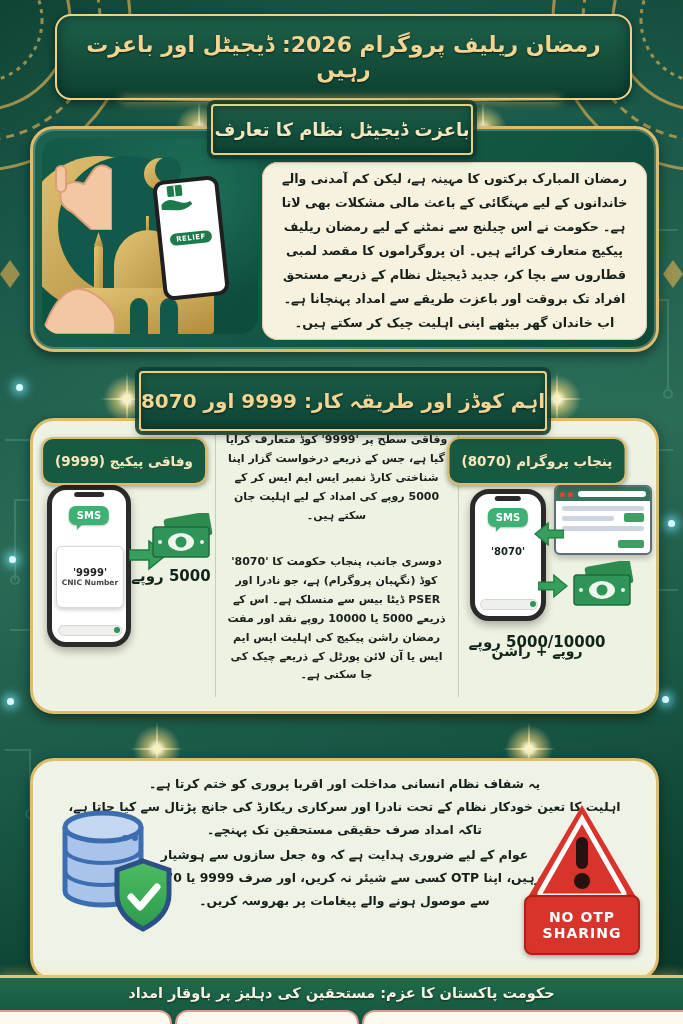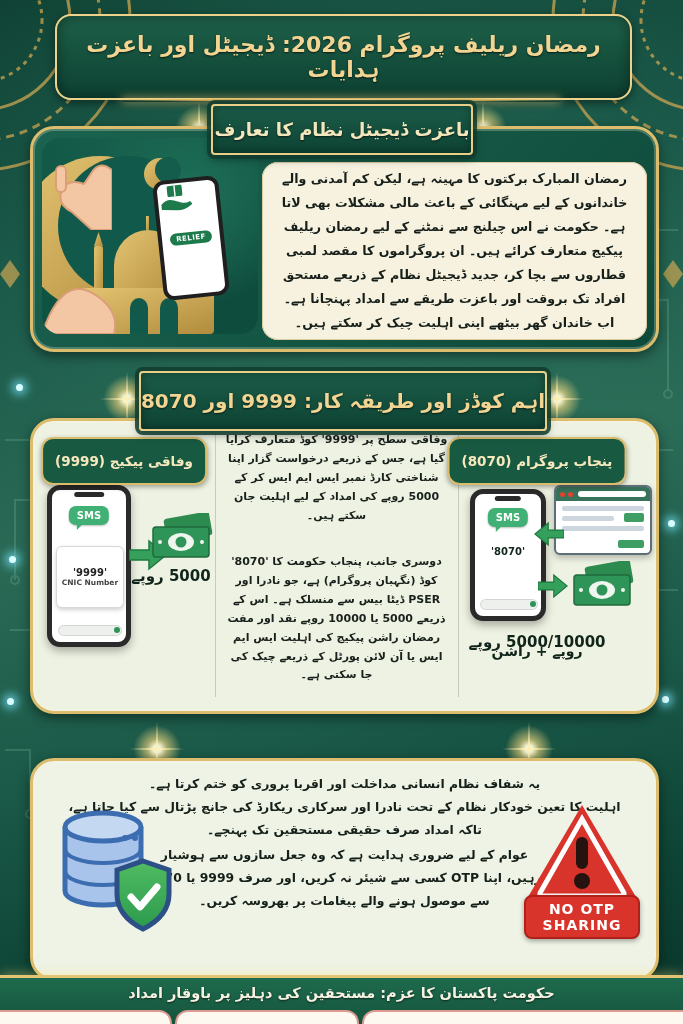--- a/index.html
+++ b/index.html
@@ -61,21 +61,21 @@
     box-shadow:inset 0 0 0 1px #d9cba0;}
   .card1-text{direction:rtl;text-align:center;font-size:12.6px;line-height:1.9;color:#161f1a;font-weight:600;width:100%;}
 
   
   .card2{left:30px;top:418px;width:623px;height:290px;background:#eef2e2;overflow:hidden;}
   .divider{position:absolute;top:14px;bottom:14px;width:1px;background:#c3cfb6;}
   .col{position:absolute;top:0;height:100%;}
   .pill{position:absolute;background:#185a41;border:2px solid #d9bd6d;border-radius:12px;color:#f6e9bd;
     font-size:13.5px;font-weight:bold;padding:14px 12px;direction:rtl;white-space:nowrap;
     box-shadow:0 2px 5px rgba(0,0,0,.35);z-index:4;}
-  .phone{position:absolute;background:#fff;border:5px solid #2a2a2a;border-radius:13px;
+  .phone{position:absolute;background:#fff;border:5px solid #2a2a2a;border-radius:19px;
     box-shadow:0 4px 8px rgba(0,0,0,.3);}
   .phone-notch{position:absolute;left:50%;top:2px;transform:translateX(-50%);width:40%;height:5px;
     background:#2a2a2a;border-radius:3px;}
   .sms-bubble{position:absolute;left:50%;transform:translateX(-50%);background:#41b074;color:#fff;
     font-weight:bold;font-size:10px;padding:4px 8px;border-radius:7px;box-shadow:0 1px 2px rgba(0,0,0,.25);}
   .sms-bubble:after{content:"";position:absolute;left:8px;bottom:-5px;border:5px solid transparent;
     border-top-color:#41b074;border-left-color:#41b074;}
   .sms-card{position:absolute;left:6%;width:88%;background:#fff;border:1px solid #d8d8d8;border-radius:6px;
     box-shadow:0 2px 4px rgba(0,0,0,.18);text-align:center;padding:20px 0;}
   .sms-code{font-size:10px;font-weight:bold;color:#222;}
@@ -95,21 +95,21 @@
   .b-green{position:absolute;background:#3f9e63;border-radius:2px;}
 
   
   .card3{left:30px;top:758px;width:623px;height:217px;background:#eef3e6;overflow:hidden;}
   .s3-text{position:absolute;left:26px;right:26px;top:12px;direction:rtl;text-align:center;
     font-size:12.4px;line-height:1.85;font-weight:600;color:#15201a;}
   .s3-p3{padding:0 88px;}
   .db-icon{position:absolute;left:22px;top:44px;width:118px;height:128px;}
   .warning{position:absolute;right:16px;top:40px;width:116px;height:150px;text-align:center;}
   .warn-badge{position:relative;margin-top:-14px;background:#d8342b;border:2px solid #b02018;border-radius:8px;
-    padding:4px 2px;box-shadow:0 2px 5px rgba(0,0,0,.35);}
+    padding:12px 2px;box-shadow:0 2px 5px rgba(0,0,0,.35);}
   .warn-line{color:#fff;font-weight:bold;font-size:14px;letter-spacing:1px;line-height:1.15;}
 
   
   .footer{position:absolute;left:0;right:0;top:975px;height:49px;
     background:linear-gradient(180deg,#1e6b4d,#14523c);border-top:3px solid #e3c474;
     box-shadow:0 -2px 10px rgba(255,220,130,.35);}
   .footer-text{margin-top:7px;text-align:center;direction:rtl;color:#f7f3e3;font-size:14.5px;font-weight:bold;
     text-shadow:0 1px 2px rgba(0,0,0,.6);}
   .cut-pill{position:absolute;height:26px;background:#fdf9f1;border:2px solid #df9a90;border-radius:13px;top:1010px;z-index:6;}
 
@@ -167,21 +167,21 @@
     </svg>
     <div class="glowdot" style="left:9px;top:556px;"></div>
     <div class="glowdot" style="left:7px;top:698px;"></div>
     <div class="glowdot" style="left:668px;top:520px;"></div>
     <div class="glowdot" style="left:662px;top:696px;"></div>
     <div class="glowdot" style="left:645px;top:300px;"></div>
     <div class="glowdot" style="left:16px;top:384px;"></div>
   </div>
 
   <header class="title-banner">
-    <div class="title-text">رمضان ریلیف پروگرام 2026: ڈیجیٹل اور باعزت ہدایات</div>
+    <div class="title-text">رمضان ریلیف پروگرام 2026: ڈیجیٹل اور باعزت رہیں</div>
   </header>
   <div class="gold-underline"></div>
 
   <div class="section-badge" style="left:211px;top:104px;width:258px;height:47px;">
     <span class="badge-text" style="font-size:18px;">باعزت ڈیجیٹل نظام کا تعارف</span>
   </div>
   <div class="glint" style="left:172px;top:102px;"></div>
   <div class="glint" style="left:456px;top:102px;"></div>
 
   <section class="gold-card card1">

